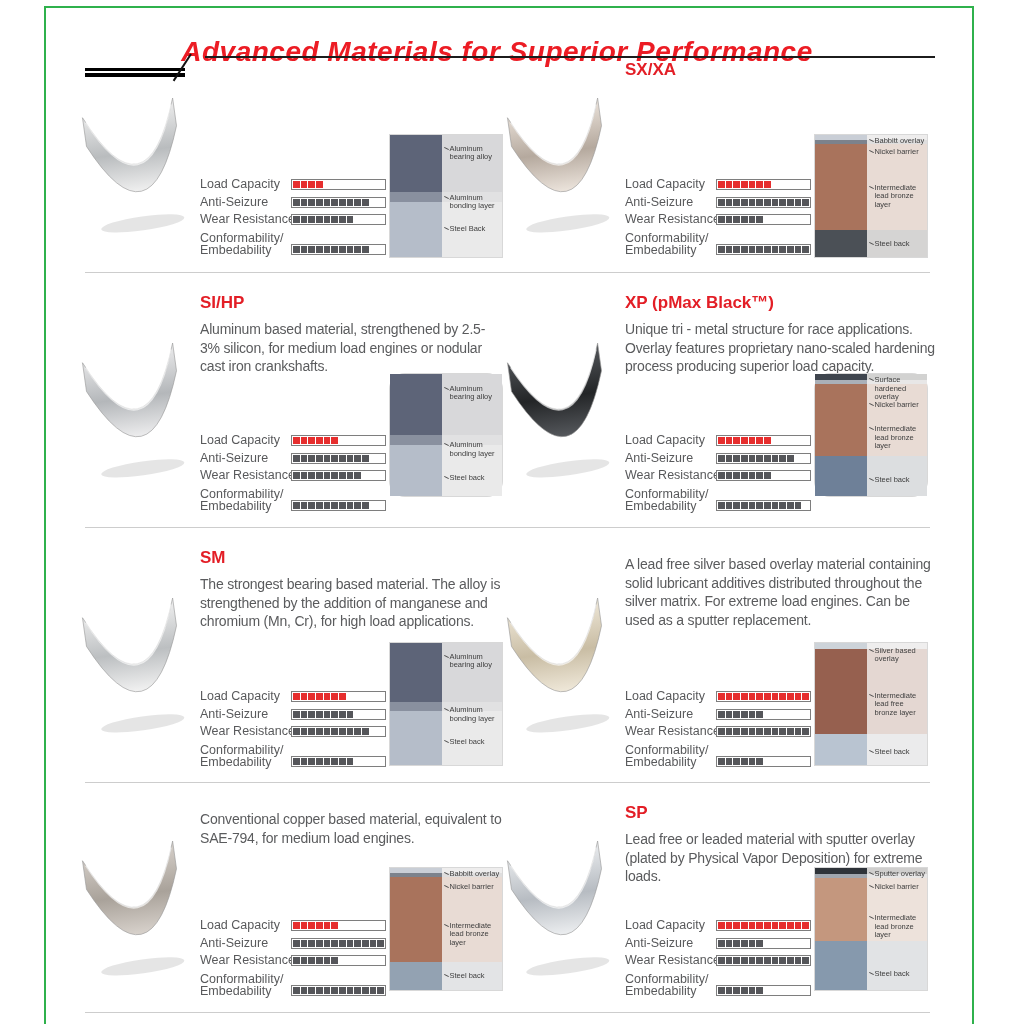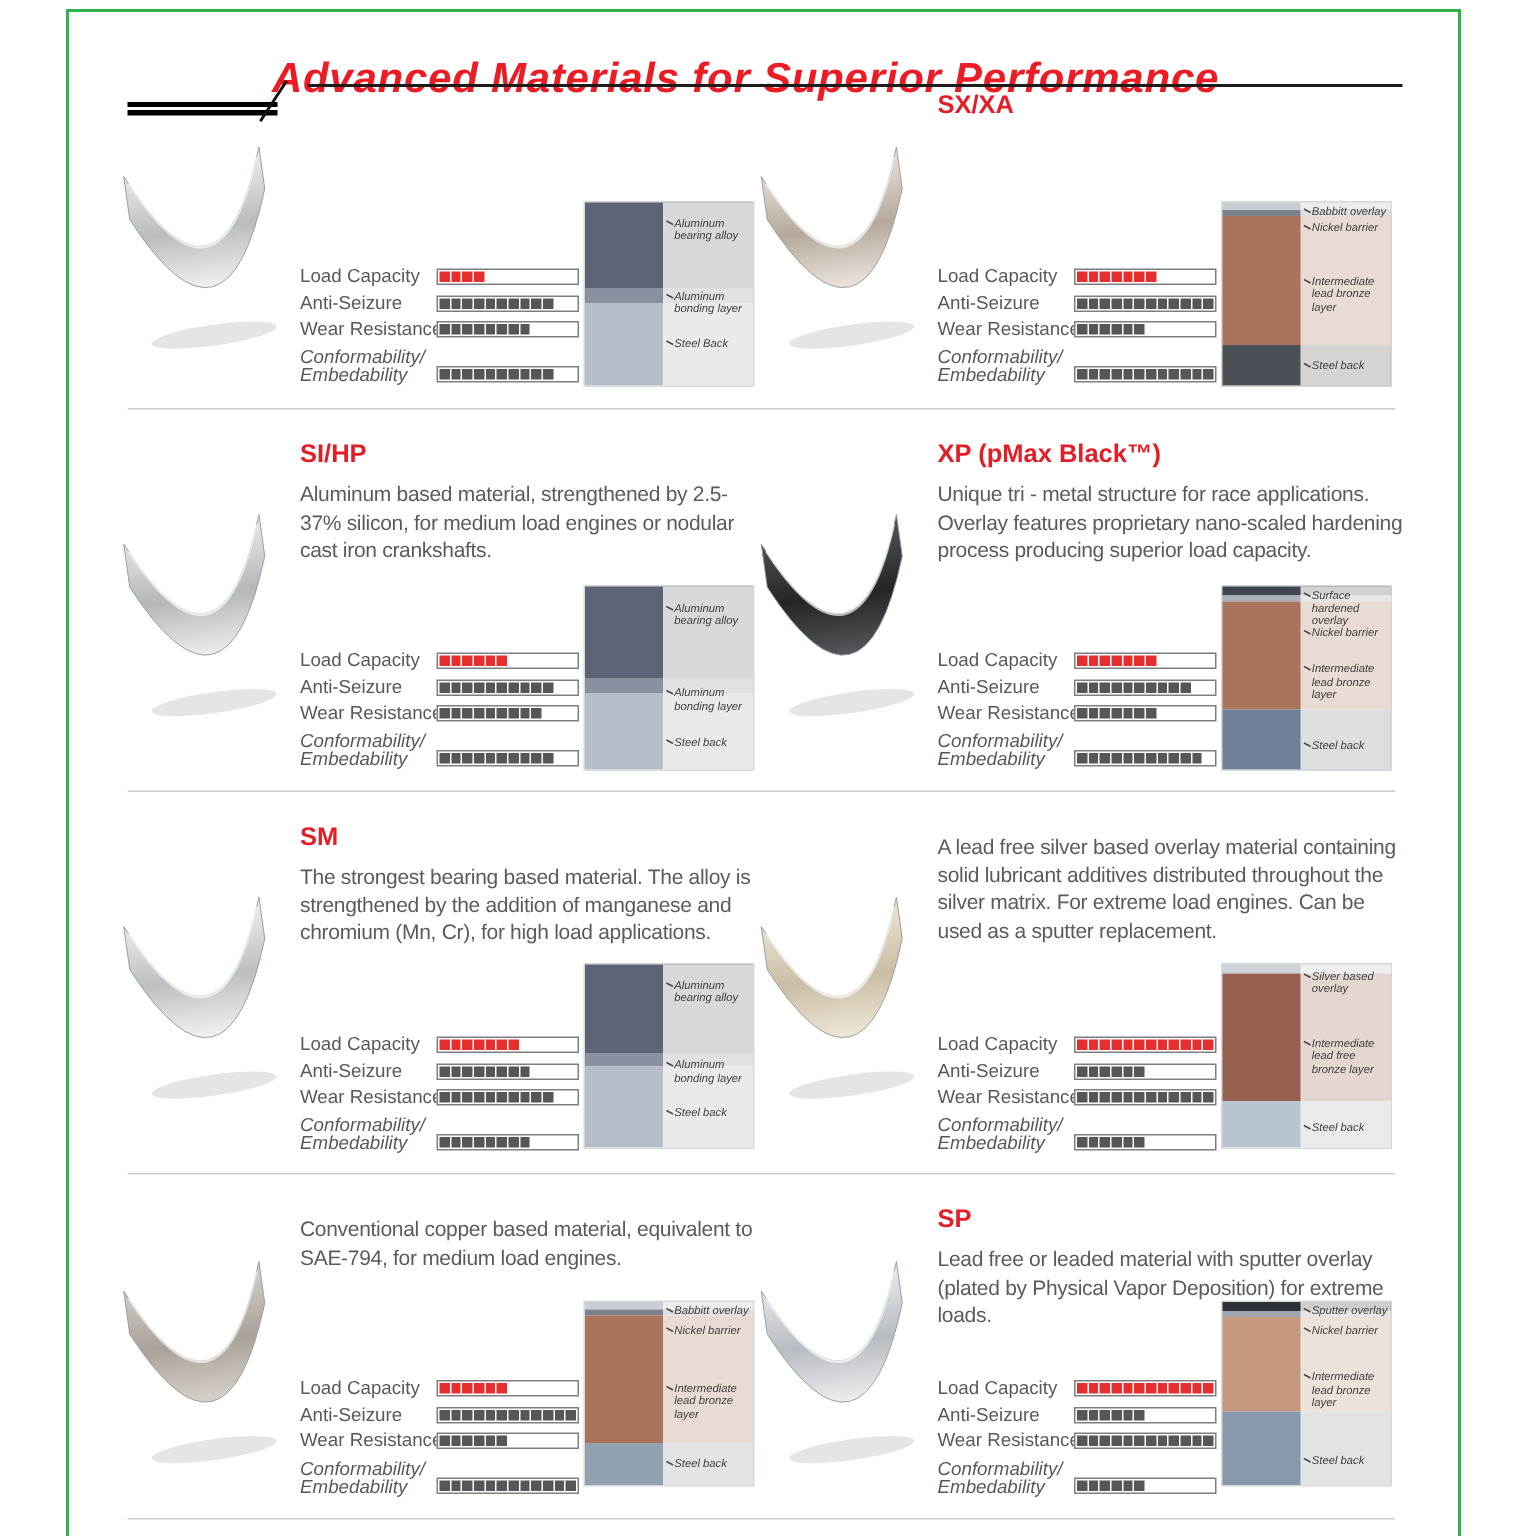--- a/index.html
+++ b/index.html
@@ -30,42 +30,42 @@
   .text-col{position:absolute;left:122px;top:0;width:310px;}
   .colL .text-col{width:302px;}
   .code{margin:0;color:#e31e26;font-size:17px;font-weight:bold;line-height:20px;}
   .desc{margin:7px 0 0 0;color:#5a5b5d;font-size:14px;line-height:1.33;letter-spacing:-0.2px;}
 
   .bars{position:absolute;left:122px;width:220px;}
   .row1 .bars{top:117px;} .row2 .bars{top:140px;} .row3 .bars{top:141px;} .row4 .bars{top:115px;}
   .rating-row{position:relative;height:17.5px;}
   .rating-row.double{height:30px;margin-top:2px;}
   .rlabel{font-size:12.5px;color:#58595b;line-height:14px;display:block;}
-  .double .rlabel{line-height:12.5px;font-style:italic;}
+  .double .rlabel{line-height:12.5px;}
   .bar{position:absolute;left:91px;top:2px;width:95px;height:11px;border:1px solid #7e7e7e;
     background:#fff;display:flex;gap:1px;padding:1px;box-sizing:border-box;}
   .double .bar{top:12px;}
   .seg{flex:1;}
 
   .cross{position:absolute;left:312px;width:112px;height:122px;box-shadow:0 0 0 1px #d8d8d8;}
-  .row1 .cross{top:75px;} .row2 .cross{top:98px;} .row3 .cross{top:95px;} .row4 .cross{top:65px;}
+  .row1 .cross{top:75px;} .row2 .cross{top:81px;border-radius:15px;} .row3 .cross{top:95px;} .row4 .cross{top:65px;}
   .cross-stripes{position:absolute;inset:0;display:flex;flex-direction:column;}
   .stripe{width:100%;}
   .tx-speckle{background-image:
     radial-gradient(rgba(255,255,255,.38) 1.2px, transparent 1.9px),
     radial-gradient(rgba(255,255,255,.22) 1px, transparent 1.6px);
     background-size:9px 7px,14px 11px;background-position:2px 3px,7px 6px;}
   .tx-copper{background-image:
     radial-gradient(rgba(255,233,218,.6) 1.6px, transparent 2.4px),
     radial-gradient(rgba(84,38,24,.35) 1.3px, transparent 2.1px);
     background-size:12px 9px,16px 13px;background-position:1px 2px,6px 5px;}
   .cross-overlay{position:absolute;right:0;top:0;width:54%;height:100%;
     background:rgba(247,245,242,0.8);}
   .layer-label{position:absolute;left:46%;width:54%;font-size:7.5px;line-height:8.5px;
-    color:#3e3e3e;padding-left:8px;box-sizing:border-box;font-style:italic;}
+    color:#3e3e3e;padding-left:8px;box-sizing:border-box;}
   .layer-label::before{content:"";position:absolute;left:2px;top:3px;width:5px;height:1px;
     background:#4a4a4a;transform:rotate(28deg);}
 </style>
 </head>
 <body>
 
 <div id="page-frame"></div>
 
 <h1 id="page-title">Advanced Materials for Superior Performance</h1>
 <div id="title-line"></div>
@@ -278,21 +278,21 @@
             <stop offset="0.55" stop-color="#b4b7ba"></stop>
             <stop offset="1" stop-color="#ededee"></stop>
           </linearGradient>
         </defs>
         <ellipse cx="55" cy="138" rx="42" ry="7" fill="#000" opacity="0.10"></ellipse>
         <path d="M10,25 Q60,135 102,18 L102,46 Q60,162 10,54 Z" fill="url(#g2)" stroke="#9a9a9a" stroke-width="0.6"></path>
         <path d="M13,30 Q60,130 99,24" fill="none" stroke="rgba(255,255,255,0.65)" stroke-width="2.5"></path>
       </svg>
     <div class="text-col">
       <h2 class="code">SI/HP</h2>
-      <p class="desc">Aluminum based material, strengthened by 2.5-37% silicon, for medium load engines or nodular cast iron crankshafts.</p>
+      <p class="desc">Aluminum based material, strengthened by 2.5-3% silicon, for medium load engines or nodular cast iron crankshafts.</p>
     </div>
     <div class="bars">
         <div class="rating-row">
           <span class="rlabel">Load Capacity</span>
           <div class="bar">
             <span class="seg" style="background: rgb(230, 46, 46);"></span>
             <span class="seg" style="background: rgb(230, 46, 46);"></span>
             <span class="seg" style="background: rgb(230, 46, 46);"></span>
             <span class="seg" style="background: rgb(230, 46, 46);"></span>
             <span class="seg" style="background: rgb(230, 46, 46);"></span>

